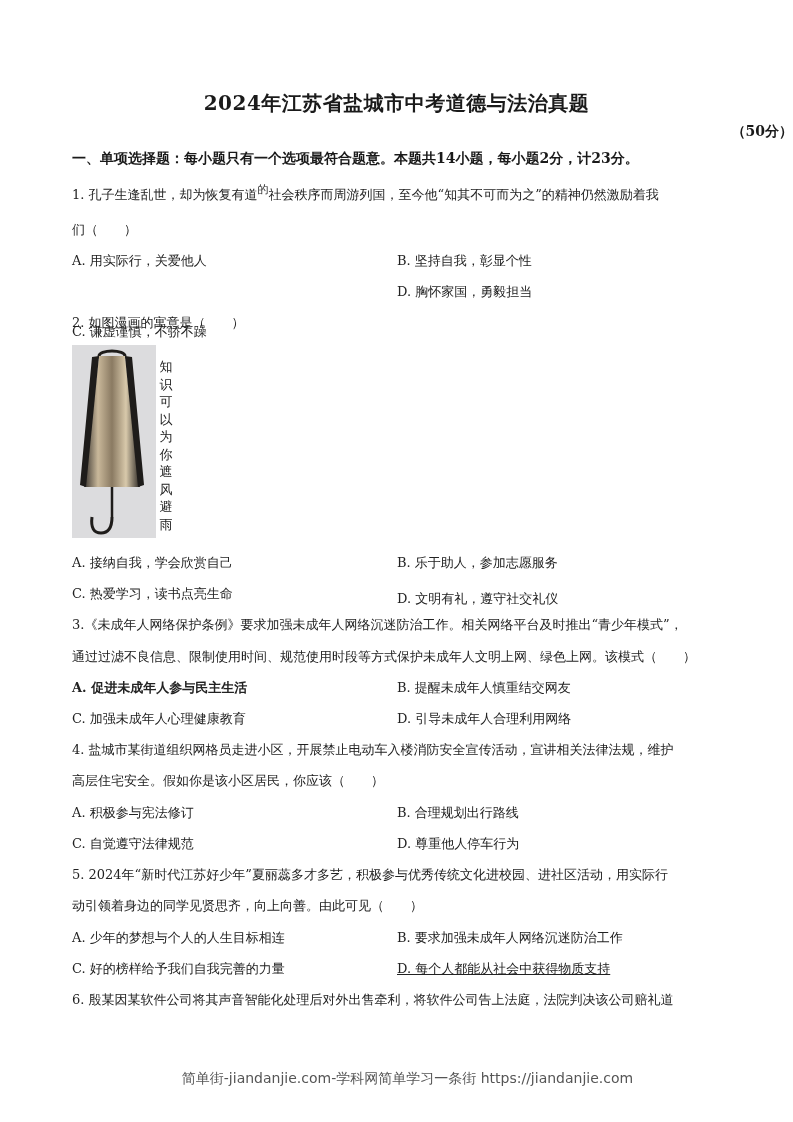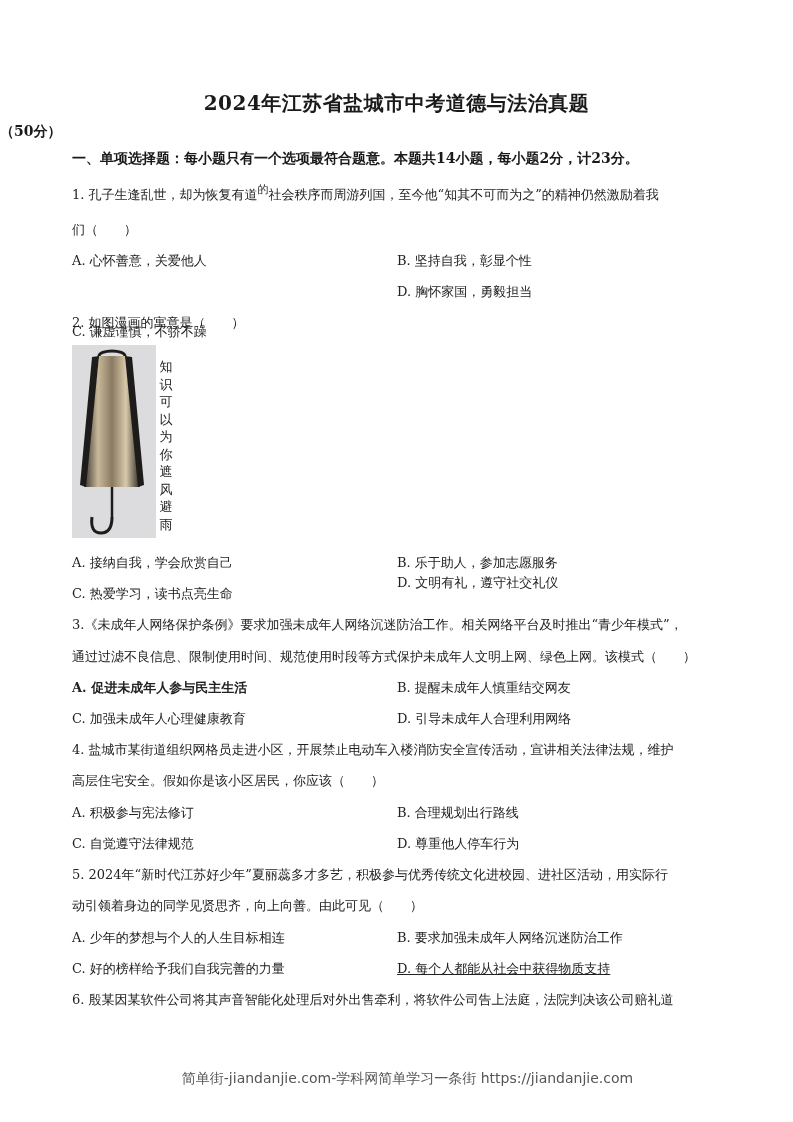--- a/index.html
+++ b/index.html
@@ -6,21 +6,21 @@
     body {
       width: 793px; height: 1122px; position: relative; overflow: hidden;
       font-family: "DejaVu Serif", "Liberation Serif", serif;
       color: #1a1a1a;
     }
     .title {
       position: absolute; top: 90px; left: 0; width: 793px; text-align: center;
       font-size: 20px; font-weight: bold; letter-spacing: 0.5px;
     }
     .subtitle {
-      position: absolute; top: 123px; left: 0; width: 793px; text-align: left;
+      position: absolute; top: 123px; left: 0; width: 793px; text-align: right;
       font-size: 14px; font-weight: bold;
     }
     .section {
       position: absolute; top: 150px; left: 72px; width: 700px;
       font-size: 14px; font-weight: bold; white-space: nowrap;
     }
     .line {
       position: absolute; left: 72px; font-size: 13px; white-space: nowrap;
       color: #222;
     }
@@ -52,21 +52,21 @@
 <div class="title">2024年江苏省盐城市中考道德与法治真题</div>
 <div class="subtitle">（50分）</div>
 <div class="section">一、单项选择题：每小题只有一个选项最符合题意。本题共14小题，每小题2分，计23分。</div>
 
 <div>
   <div class="line" style="top:186px;">
     <span>1.</span>
     <span>孔子生逢乱世，却为恢复有道</span><span class="sup">的</span><span>社会秩序而周游列国，至今他“知其不可而为之”的精神仍然激励着我</span>
   </div>
   <div class="line" style="top:221px;">们（　　）</div>
-  <div class="opt optA" style="top:252px;">A. 心怀善意，关爱他人</div>
+  <div class="opt optA" style="top:252px;">A. 用实际行，关爱他人</div>
   <div class="opt optB" style="top:252px;">B. 坚持自我，彰显个性</div>
   <div class="opt optC" style="top:283px;margin-top:40px;">C. 谦虚谨慎，不骄不躁</div>
   <div class="opt optD" style="top:283px;">D. 胸怀家国，勇毅担当</div>
 </div>
 
 <div>
   <div class="line" style="top:314px;">2. 如图漫画的寓意是（　　）</div>
 
   <div class="cartoon">
     <svg width="84" height="193" viewBox="0 0 84 193" xmlns="http://www.w3.org/2000/svg">
@@ -97,21 +97,21 @@
     <div>你</div>
     <div>遮</div>
     <div>风</div>
     <div>避</div>
     <div>雨</div>
   </div>
 
   <div class="opt optA" style="top:554px;">A. 接纳自我，学会欣赏自己</div>
   <div class="opt optB" style="top:554px;">B. 乐于助人，参加志愿服务</div>
   <div class="opt optC" style="top:585px;">C. 热爱学习，读书点亮生命</div>
-  <div class="opt optD" style="top:574px;">D. 文明有礼，遵守社交礼仪</div>
+  <div class="opt optD" style="top:590px;">D. 文明有礼，遵守社交礼仪</div>
 </div>
 
 <div>
   <div class="line" style="top:616px;">3.《未成年人网络保护条例》要求加强未成年人网络沉迷防治工作。相关网络平台及时推出“青少年模式”，</div>
   <div class="line" style="top:648px;">通过过滤不良信息、限制使用时间、规范使用时段等方式保护未成年人文明上网、绿色上网。该模式（　　）</div>
   <div class="opt optA" style="top:679px;font-weight:bold;">A. 促进未成年人参与民主生活</div>
   <div class="opt optB" style="top:679px;">B. 提醒未成年人慎重结交网友</div>
   <div class="opt optC" style="top:710px;">C. 加强未成年人心理健康教育</div>
   <div class="opt optD" style="top:710px;">D. 引导未成年人合理利用网络</div>
 </div>

